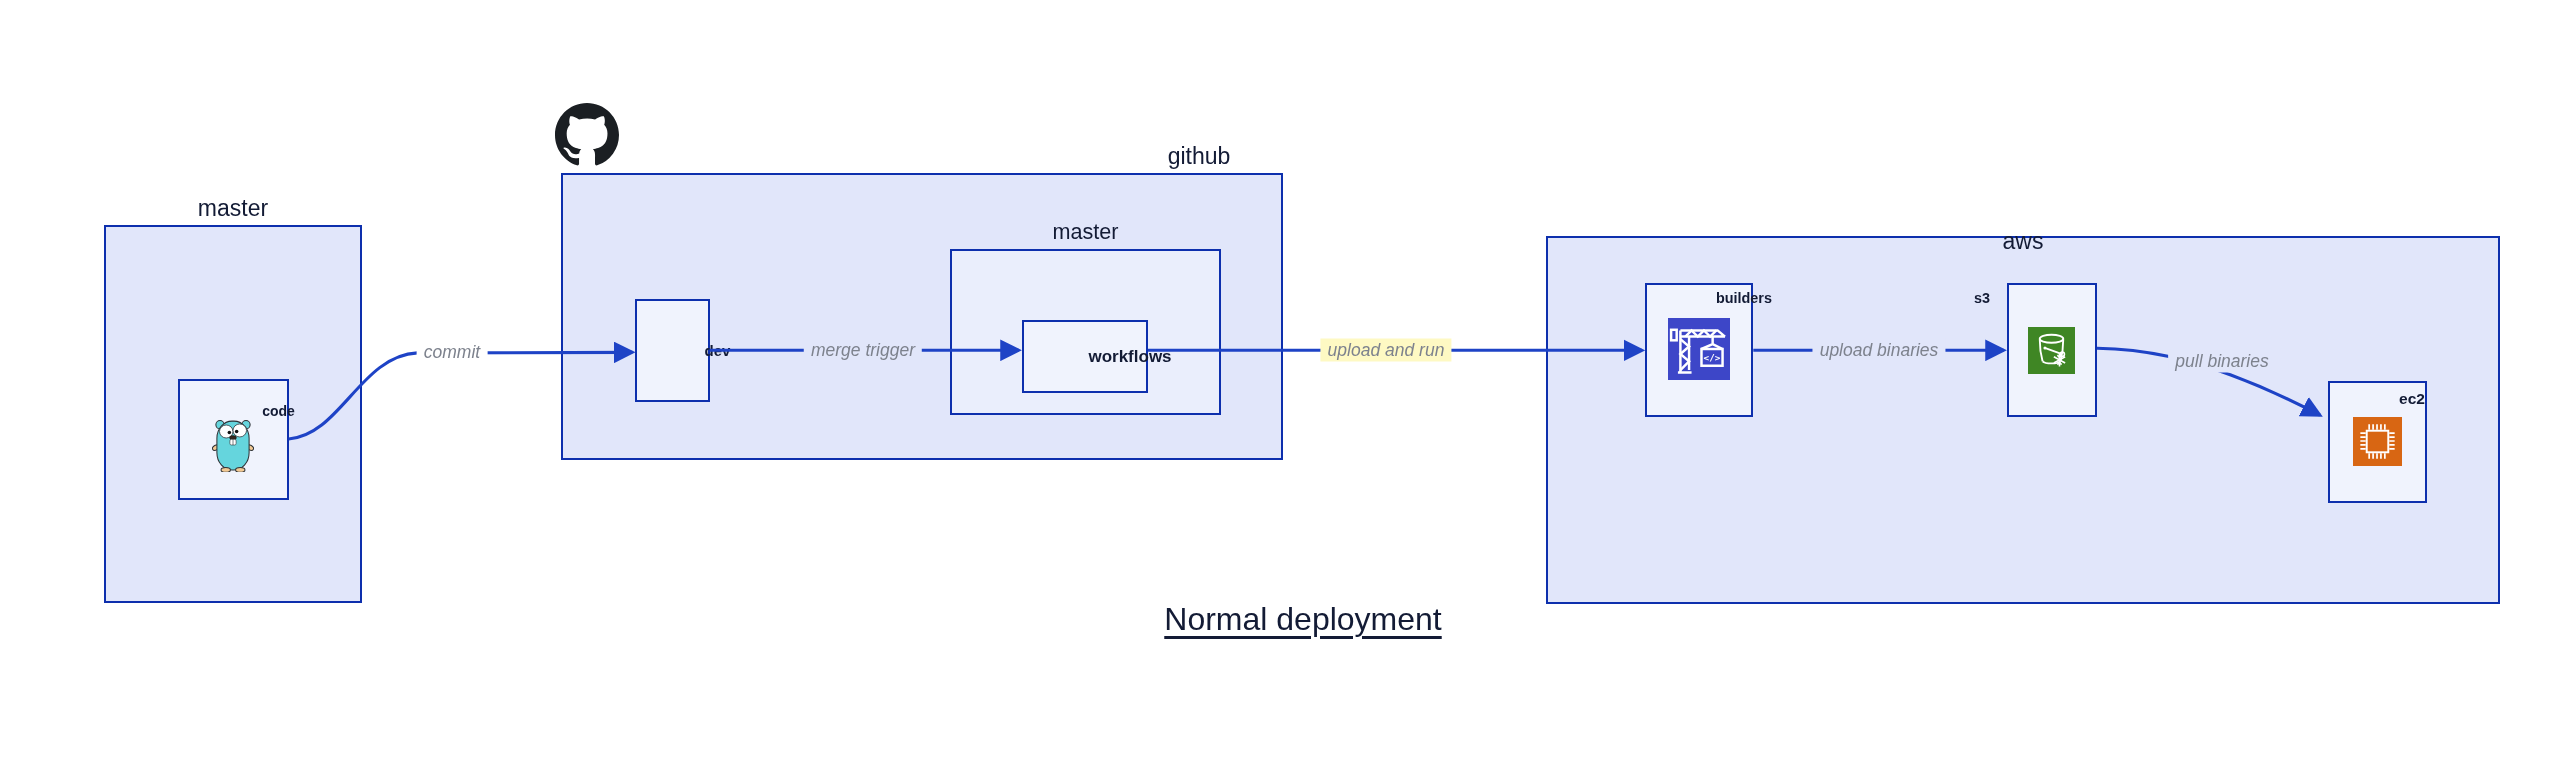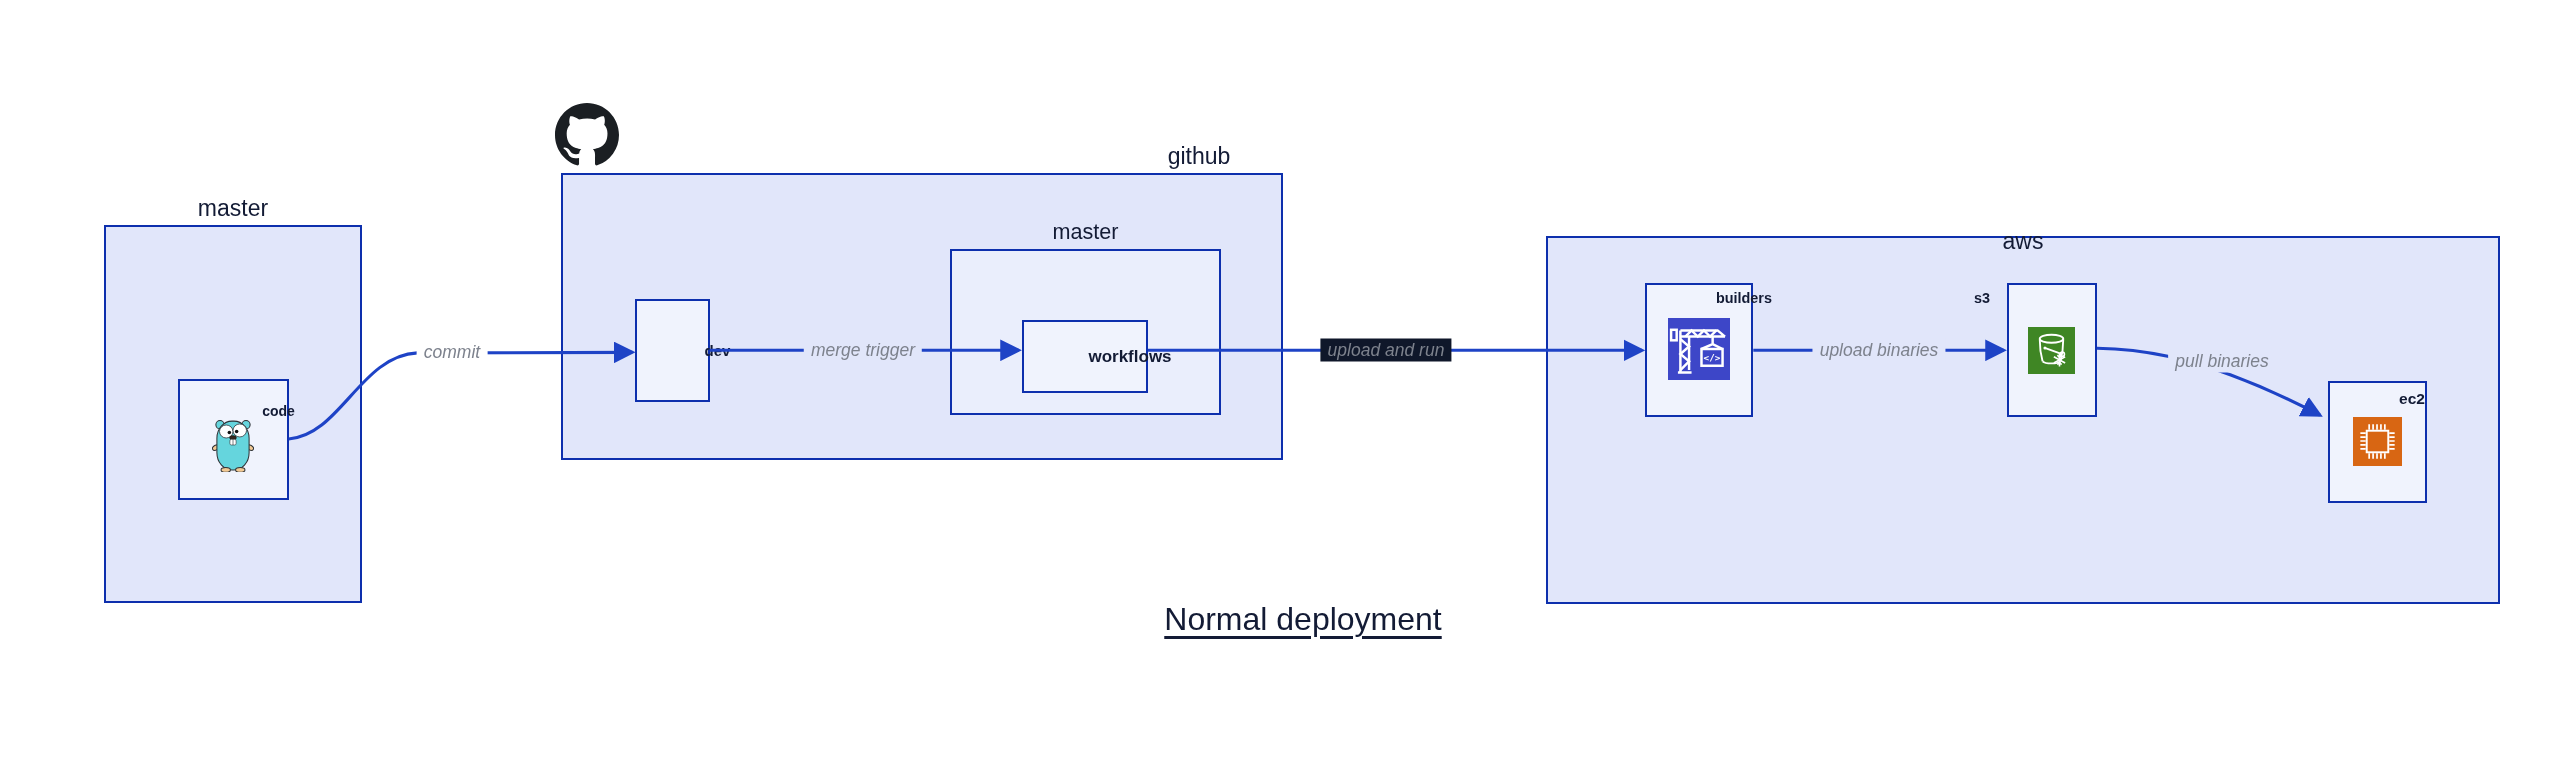--- a/index.html
+++ b/index.html
@@ -148,20 +148,20 @@
     </defs>
     <path class="edge" marker-end="url(#ah)" d="M 560 852 C 660 845, 700 690, 810 685 L 1227 684"></path>
     <path class="edge" marker-end="url(#ah)" d="M 1377 680 L 1977 680"></path>
     <path class="edge" marker-end="url(#ah)" d="M 2228 680 L 3187 680"></path>
     <path class="edge" marker-end="url(#ah)" d="M 3403 680 L 3889 680"></path>
     <path class="edge" marker-end="url(#ah)" d="M 4070 676 C 4170 678, 4250 698, 4330 728 C 4400 754, 4465 786, 4503 806"></path>
   </svg>
 
   <div class="edge-label" style="left:452px;top:352px;background:#ffffff;">commit</div>
   <div class="edge-label" style="left:863px;top:350px;background:var(--fill-outer);">merge trigger</div>
-  <div class="edge-label" style="left:1386px;top:350px;background:#0f172a;">upload and run</div>
+  <div class="edge-label" style="left:1386px;top:350px;background:#fef9c3;">upload and run</div>
   <div class="edge-label" style="left:1879px;top:350px;background:var(--fill-outer);">upload binaries</div>
   <div class="edge-label" style="left:2222px;top:361px;background:var(--fill-outer);">pull binaries</div>
 
   <div class="title" style="left:1097px;top:601px;width:412px;">Normal deployment</div>
 
 </div>
 
 
 </body></html>

